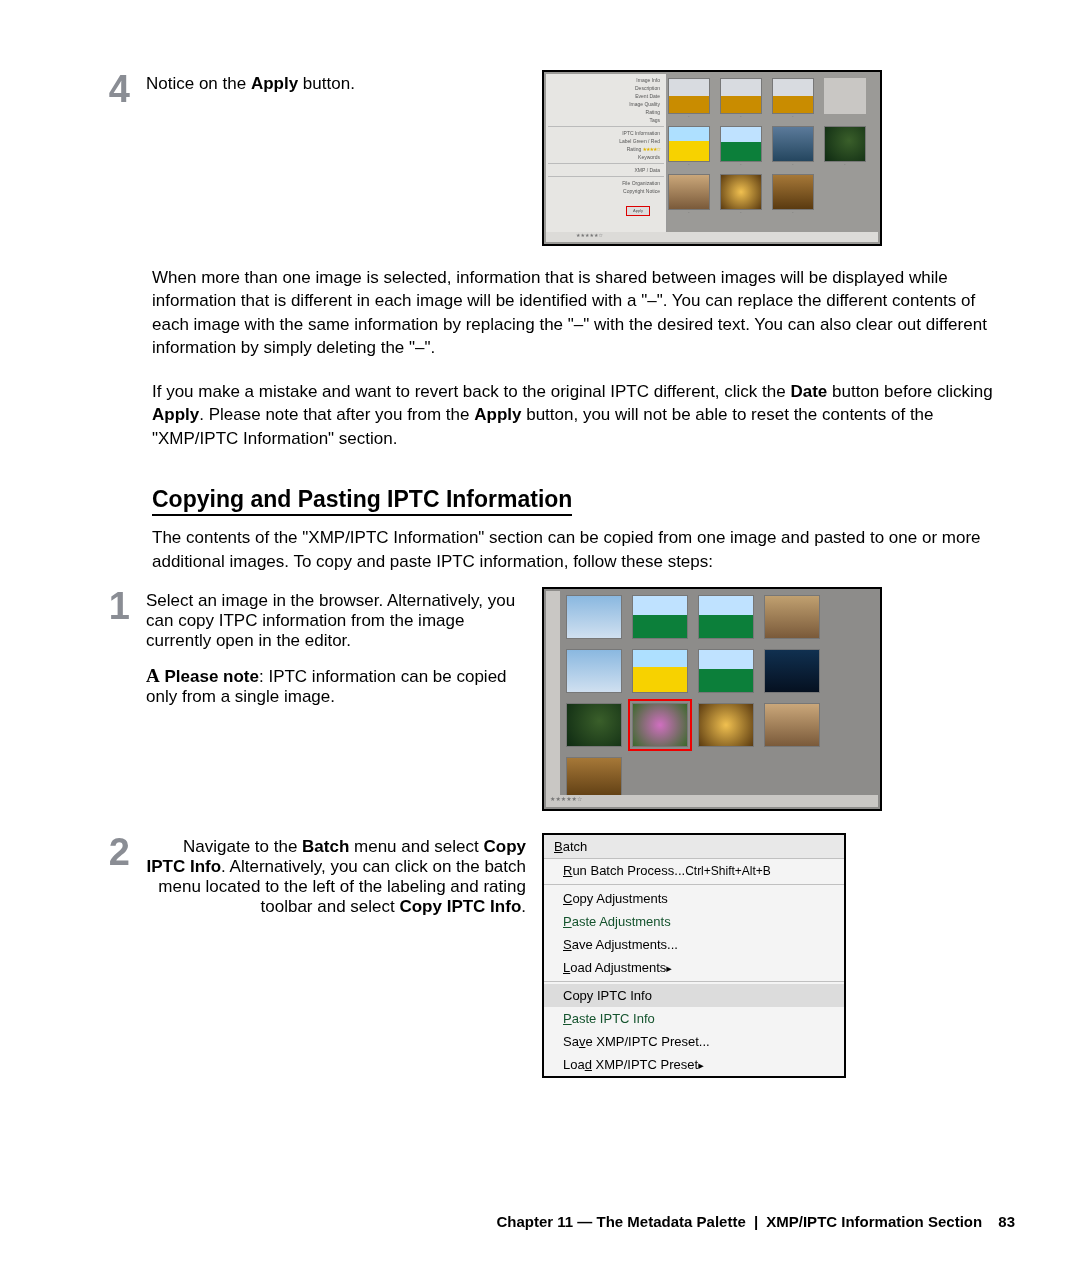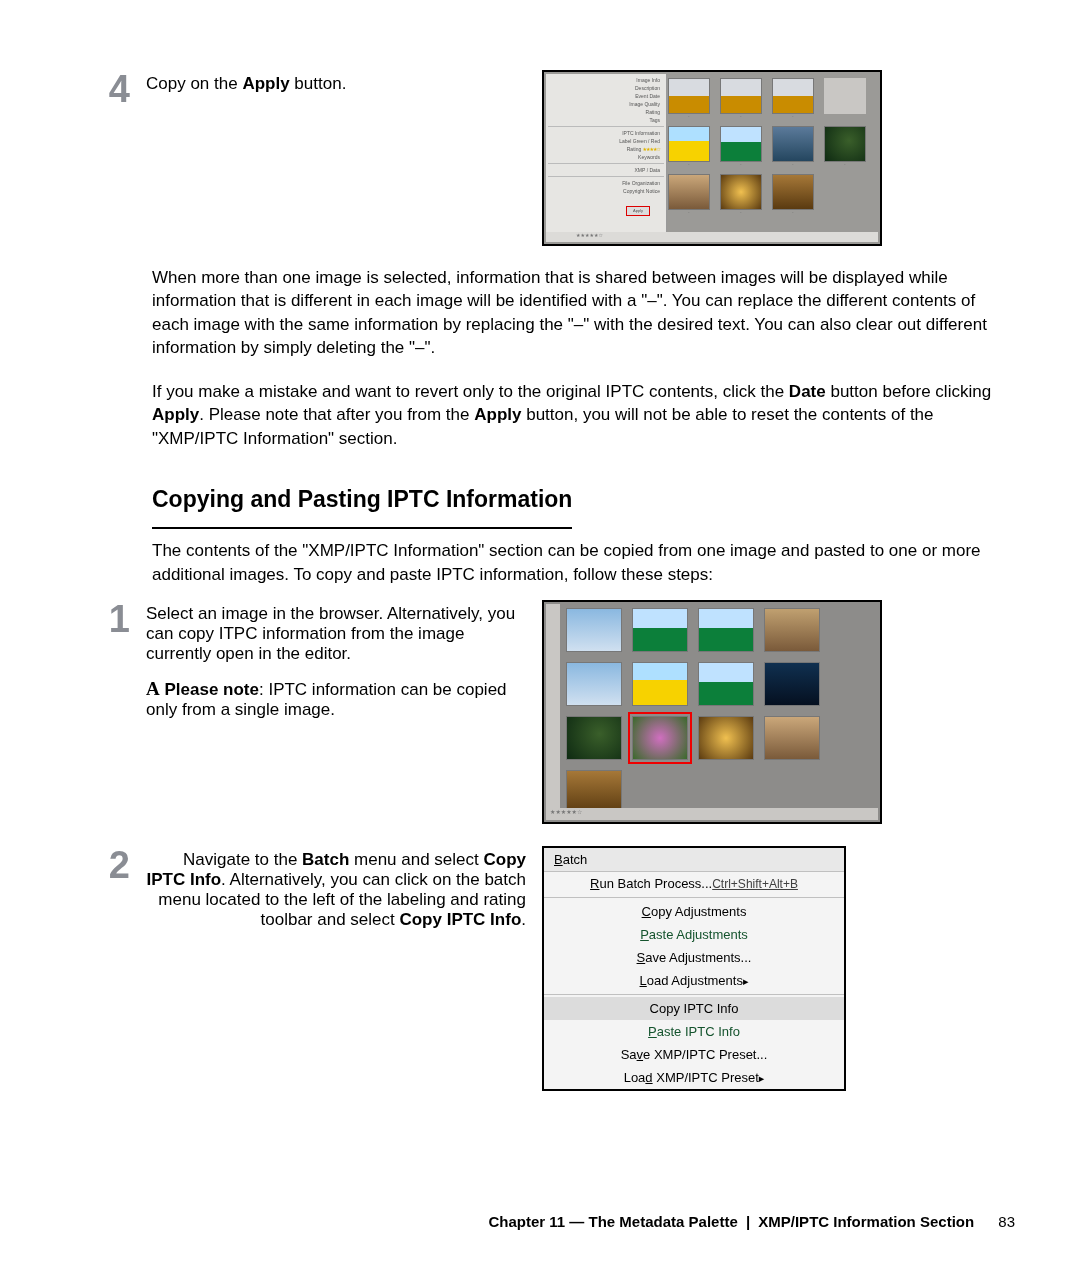--- a/index.html
+++ b/index.html
@@ -27,21 +27,21 @@
   }
   .step-text { flex: 1; padding-top: 4px; }
   .step-side { width: 340px; flex: 0 0 340px; }
   .para { margin: 20px 0 14px 92px; line-height: 1.38; }
   h2 {
     font-size: 23px;
     font-weight: 700;
     margin: 22px 0 6px 92px;
     border-bottom: 2px solid #000;
     display: inline-block;
-    padding-bottom: 14px;
+    padding-bottom: 1px;
   }
   .note-block { margin-top: 14px; }
   b { font-weight: 700; }
   
   .shot1 {
     border: 2px solid #000;
     background: #9b9a97;
     height: 172px;
     position: relative;
     overflow: hidden;
@@ -112,49 +112,49 @@
     font-size: 13px;
     color: #000;
   }
   .menu-title {
     background: #e8e8e8;
     border-bottom: 1px solid #c0c0c0;
     padding: 4px 10px;
   }
   .menu-title u { text-decoration: underline; }
   .menu-item {
-    padding: 4px 4px;
-    display: flex; justify-content: center; align-items: center;
+    padding: 4px 19px;
+    display: flex; justify-content: flex-start; align-items: center;
     border-bottom: 0;
   }
   .menu-sep { border-top: 1px solid #c0c0c0; margin: 2px 0; }
   .menu-item.disabled { color: #14532d; }
   .menu-item.hl { background: #dcdcdc; }
   .menu-item .arrow::after { content: "▸"; font-size: 11px; }
-  .menu-item .sc { color: #404040; font-size: 12px; text-decoration: underline; }
+  .menu-item .sc { color: #000000; font-size: 12px; }
   
   .footer {
     position: absolute;
     left: 0; right: 65px; bottom: 40px;
     text-align: right;
     font-size: 15px;
   }
   .footer .divider { font-weight:700; margin:0 4px; }
-  .footer .pg { font-weight:400; margin-left:20px; }
+  .footer .pg { font-weight:700; margin-left:12px; }
 </style>
 </head>
 <body>
 
 
 
 
 <div class="step-row">
   <div class="step-num">4</div>
   <div class="step-text" style="max-width:380px;">
-    <span>Copy on the </span><b>Apply</b><span> button.</span>
+    <span>Notice on the </span><b>Apply</b><span> button.</span>
   </div>
   <div class="step-side">
     <div class="shot1">
       <div class="panel-left">
         <span class="lbl">Image Info</span>
         <span class="lbl">Description</span>
         <span class="lbl">Event Date</span>
         <span class="lbl">Image Quality</span>
         <span class="lbl">Rating</span>
         <span class="lbl">Tags</span>
@@ -217,21 +217,21 @@
           </div>
       </div>
       <div class="bottom-bar">★★★★★☆</div>
     </div>
   </div>
 </div>
 
 <p class="para">When more than one image is selected, information that is shared between images will be displayed while information that is different in each image will be identified with a "–". You can replace the different contents of each image with the same information by replacing the "–" with the desired text. You can also clear out different information by simply deleting the "–".</p>
 
 <p class="para">
-  <span>If you make a mistake and want to revert only to the original IPTC contents, click the </span><b>Date</b><span> button before clicking </span><b>Apply</b><span>. Please note that after you from the </span><b>Apply</b><span> button, you will not be able to reset the contents of the "XMP/IPTC Information" section.</span>
+  <span>If you make a mistake and want to revert back to the original IPTC different, click the </span><b>Date</b><span> button before clicking </span><b>Apply</b><span>. Please note that after you from the </span><b>Apply</b><span> button, you will not be able to reset the contents of the "XMP/IPTC Information" section.</span>
 </p>
 
 <h2>Copying and Pasting IPTC Information</h2>
 <p class="para" style="margin-top:4px;">The contents of the "XMP/IPTC Information" section can be copied from one image and pasted to one or more additional images. To copy and paste IPTC information, follow these steps:</p>
 
 
 <div class="step-row">
   <div class="step-num">1</div>
   <div class="step-text" style="max-width:380px;">
     <span>Select an image in the browser. Alternatively, you can copy ITPC information from the image currently open in the editor.</span>

